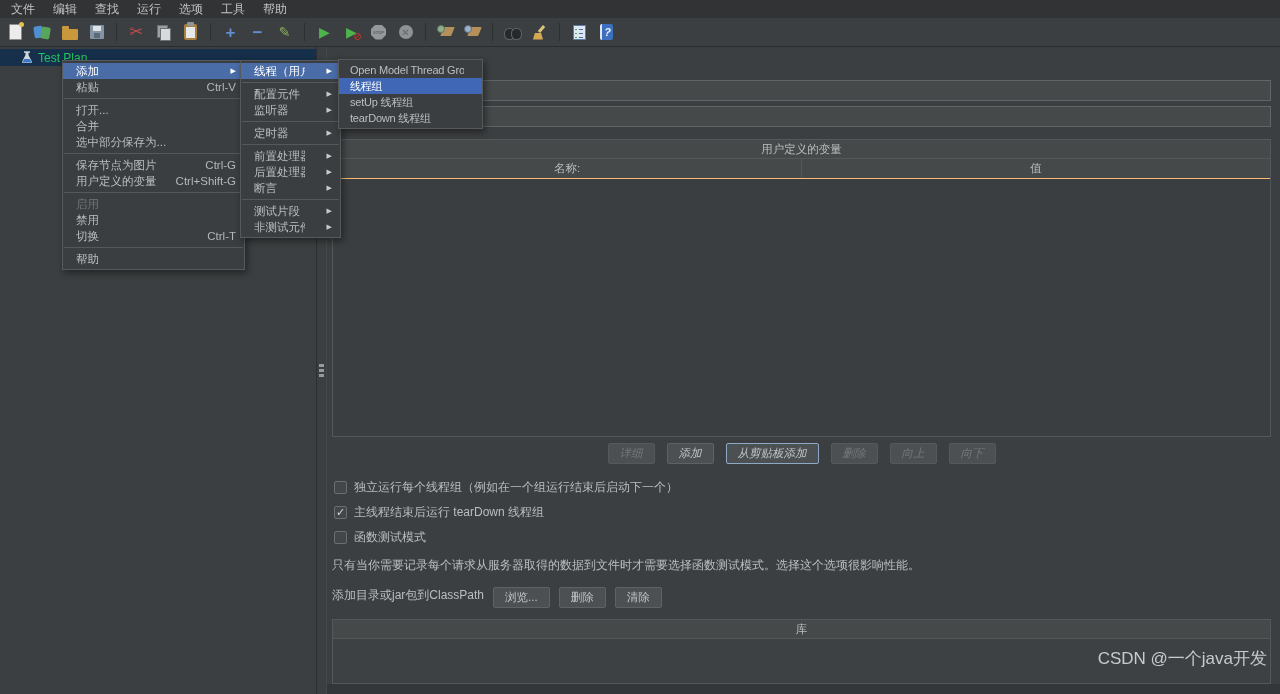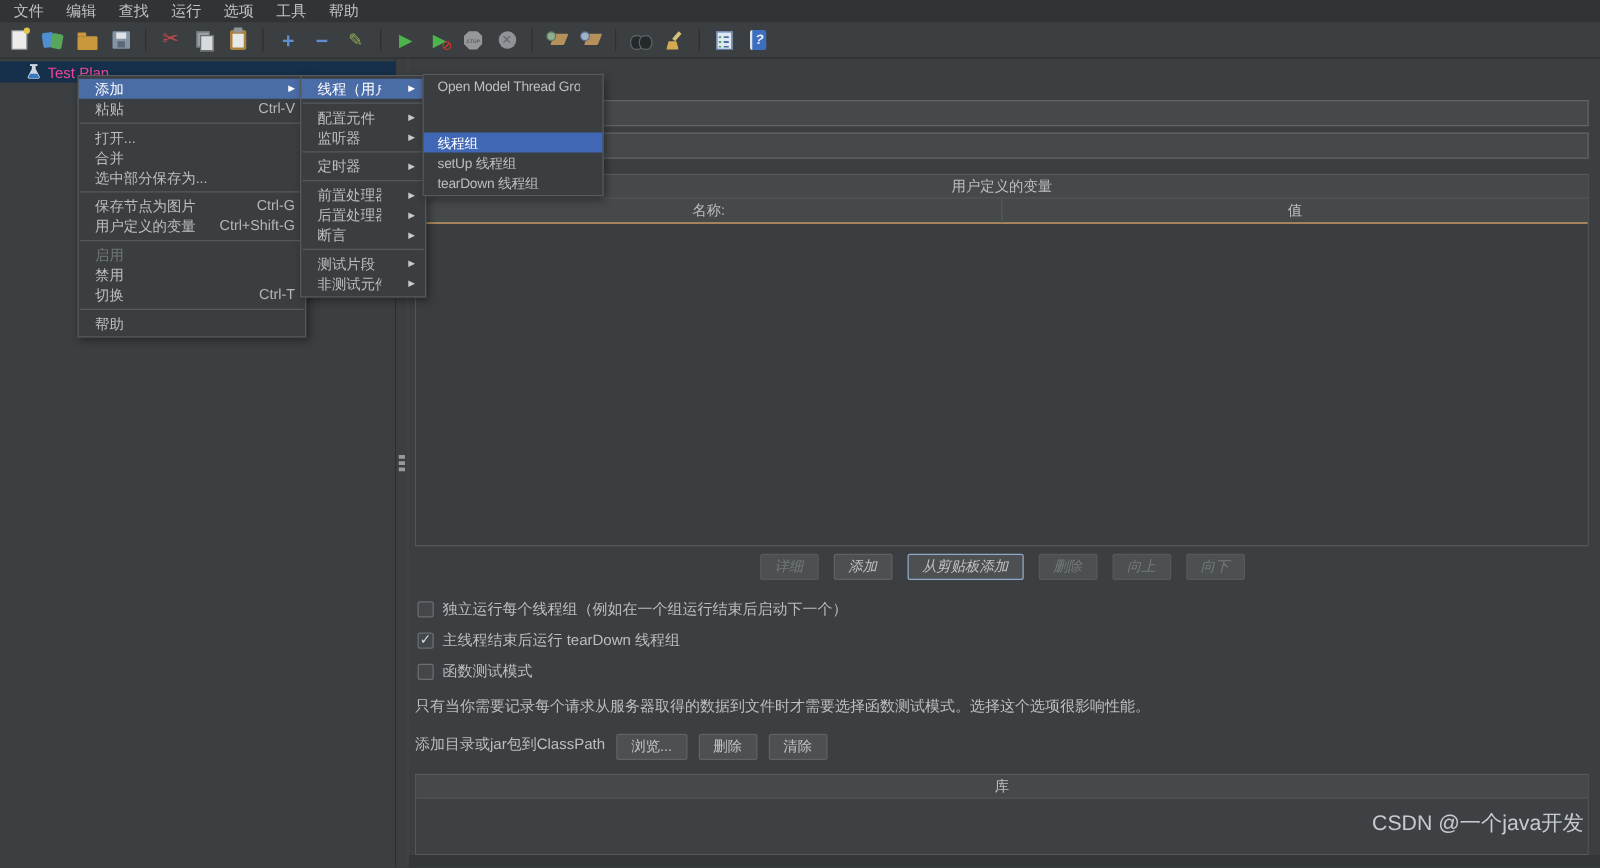--- a/index.html
+++ b/index.html
@@ -63,21 +63,21 @@
   .ic-fx:before { content:""; position:absolute; left:1px; top:3px; width:2px; height:9px;
              background:repeating-linear-gradient(#58a55c 0 1.5px,transparent 1.5px 4px); }
   .ic-fx:after  { content:""; position:absolute; left:5px; top:3px; right:2px; height:9px;
              background:repeating-linear-gradient(#4a6f9e 0 1.5px,transparent 1.5px 4px); }
   .ic-help { width:13px; height:16px; background:#3d6fc0; border-radius:2px; border-left:2px solid #dfe5ec;
              color:#eef2f6; font-weight:bold; font-size:11px; display:flex; align-items:center; justify-content:center; }
   
   .main { display:flex; height:647px; }
   .tree { width:317px; border-right:1px solid #2c2f31; background:#3c3f41; }
   .tree-row { height:17px; margin-top:2px; background:#16304b; display:flex; align-items:center;
-              padding-left:21px; gap:5px; color:#ec4899; }
+              padding-left:21px; gap:5px; color:#22c55e; }
   .splitter { width:10px; background:#3c3f41; border-right:1px solid #45484a; display:flex; align-items:center; justify-content:center; cursor:col-resize; }
   .grip { display:flex; flex-direction:column; gap:2px; }
   .grip i { width:5px; height:3px; background:#969a9d; display:block; }
   .content { flex:1; display:flex; flex-direction:column; padding-top:33px; background:#3c3f41; }
   .cw { margin-left:5px; margin-right:9px; }
   .tfield { height:21px; background:#45494a; border:1px solid #616567; color:#c0c3c5; font:inherit; padding:0 5px; width:calc(100% - 14px); }
   .f1 { margin-bottom:5px; } .f2 { margin-bottom:12px; }
   .vtable { flex:1; display:flex; flex-direction:column; border:1px solid #54585a; margin-bottom:6px; }
   .vtitle { height:19px; background:#45494a; border-bottom:1px solid #54585a; display:flex; align-items:center; justify-content:center; font-size:11.5px; }
   .vhead { display:flex; height:20px; background:#45494a; border-bottom:1px solid #fdba74; }
@@ -99,21 +99,21 @@
   .lbody { height:44px; background:#3e4144; }
   .bstrip { height:10px; background:#343739; }
   
   .popup { position:absolute; background:#3b3e40; border:1px solid #565a5c; box-shadow:2px 3px 7px rgba(0,0,0,.45);
            z-index:20; padding:2px 0; font-size:11.5px; }
   .pi { height:16px; display:flex; align-items:center; padding:0 8px 0 13px; color:#bcbfc1; white-space:nowrap; }
   .pi .lab { flex:1; margin-right:14px; overflow:hidden; }
   .pi .sc  { color:#b4b7b9; }
   .pi .arr { font-size:7px; color:#c7cacc; margin-left:8px; }
   .pi.hl  { background:#4a6da8; color:#fff; }
-  .pi.hl2 { background:#3f67b5; color:#fff;margin-top:28px; }
+  .pi.hl2 { background:#3f67b5; color:#fff; }
   .pi.hl .sc,.pi.hl .arr,.pi.hl2 .sc,.pi.hl2 .arr { color:#fff; }
   .pi.disabled { color:#717577; }
   .psep { height:1px; background:#55595b; margin:3px 1px; }
   #popup-root { left:62px; top:60px; width:183px; }
   #popup-threads { left:240px; top:60px; width:101px; }
   #popup-groups { left:338px; top:59px; width:145px; font-size:11px; }
   #popup-groups .pi { padding:0 4px 0 11px; letter-spacing:-0.2px; }
   .watermark { position:absolute; right:13px; bottom:24px; font-size:17px; color:#c7cbcf; z-index:5; }
 </style>
 </head>

